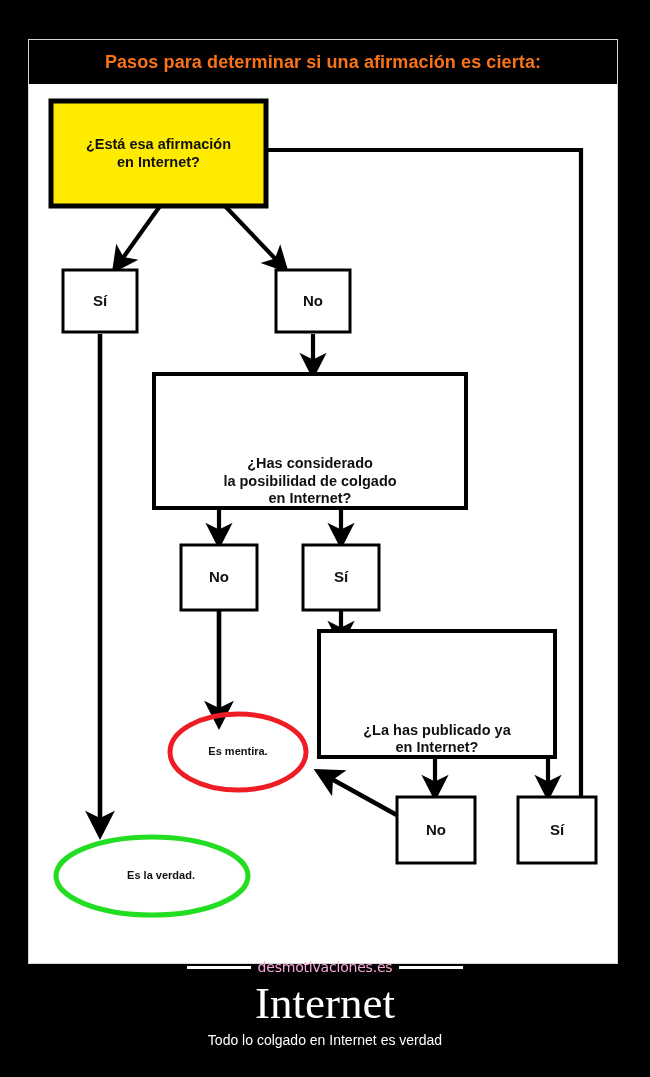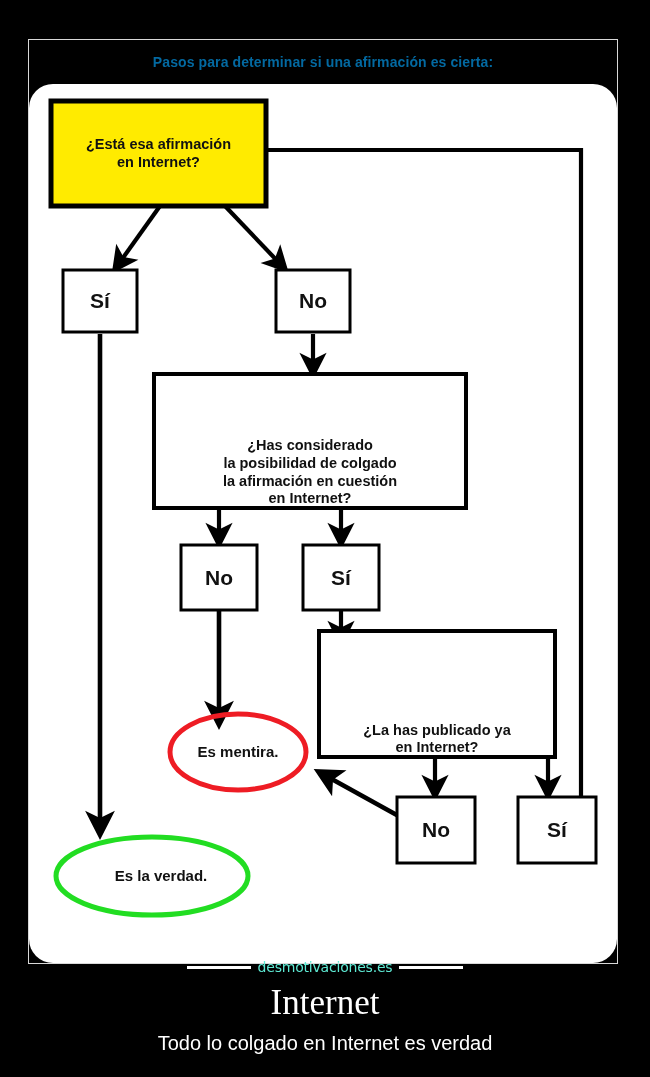--- a/index.html
+++ b/index.html
@@ -37,34 +37,33 @@
     left: 29px;
     top: 40px;
     width: 588px;
     height: 44px;
     background: #000000;
     display: flex;
     align-items: center;
     justify-content: center;
   }
   .title-bar .title-text {
-    color: #0369a1;
-    font-size: 14px;
+    color: #f97316;
+    font-size: 18px;
     font-weight: bold;
     letter-spacing: 0.1px;
     white-space: nowrap;
   }
   .white-panel {
     position: absolute;
     left: 29px;
     top: 84px;
     width: 588px;
     height: 879px;
     background: #ffffff;
-    border-radius: 24px;
   }
   
   #flow {
     position: absolute;
     left: 0;
     top: 0;
     width: 588px;
     height: 879px;
   }
   
@@ -74,69 +73,69 @@
     align-items: center;
     justify-content: center;
     text-align: center;
     color: #111111;
     font-weight: bold;
     line-height: 1.22;
     pointer-events: none;
     box-sizing: border-box;
   }
   .txt-big { font-size: 14.5px; }
-  .txt-lbl { font-size: 21px; }
-  .txt-oval { font-size: 15px; }
+  .txt-lbl { font-size: 15px; }
+  .txt-oval { font-size: 11px; }
 
   
   .brand-wrap {
     position: absolute;
     left: 0;
     top: 955px;
     width: 650px;
     height: 24px;
     display: flex;
     align-items: center;
     justify-content: center;
   }
   .brand-rule {
     height: 3px;
     width: 64px;
     background: #ffffff;
   }
   .brand-rule.left { margin-right: 7px; }
   .brand-rule.right { margin-left: 7px; }
   .brand-text {
-    color: #5eead4;
+    color: #f9a8d4;
     font-size: 14px;
     font-family: "DejaVu Sans", sans-serif;
     letter-spacing: -0.2px;
     white-space: nowrap;
   }
   .poster-title {
     position: absolute;
     left: 0;
     top: 982px;
     width: 650px;
     text-align: center;
     color: #ffffff;
     font-family: "Liberation Serif", serif;
-    font-size: 35px;
+    font-size: 45px;
     line-height: 42px;
     white-space: nowrap;
   }
   .poster-sub {
     position: absolute;
     left: 0;
     top: 1032px;
     width: 650px;
     text-align: center;
     color: #ffffff;
     font-family: "Liberation Sans", sans-serif;
-    font-size: 20px;
+    font-size: 14px;
     white-space: nowrap;
   }
 </style>
 </head>
 <body>
 
 <div id="poster">
 
   <div class="frame-outline"></div>
 
@@ -213,21 +212,20 @@
     </div>
 
     <div class="node-text txt-lbl" style="left:34px; top:186px; width:74px; height:62px;">Sí</div>
 
     <div class="node-text txt-lbl" style="left:247px; top:186px; width:74px; height:62px;">No</div>
 
     <div class="node-text txt-big" style="left:125px; top:290px; width:312px; height:134px;align-items:flex-end;">
       <div>
         <div>¿Has considerado</div>
         <div>la posibilidad de colgado</div>
-        <div>la afirmación en cuestión</div>
         <div>en Internet?</div>
       </div>
     </div>
 
     <div class="node-text txt-lbl" style="left:152px; top:461px; width:76px; height:65px;">No</div>
 
     <div class="node-text txt-lbl" style="left:274px; top:461px; width:76px; height:65px;">Sí</div>
 
     <div class="node-text txt-big" style="left:290px; top:547px; width:236px; height:126px;align-items:flex-end;">
       <div>

